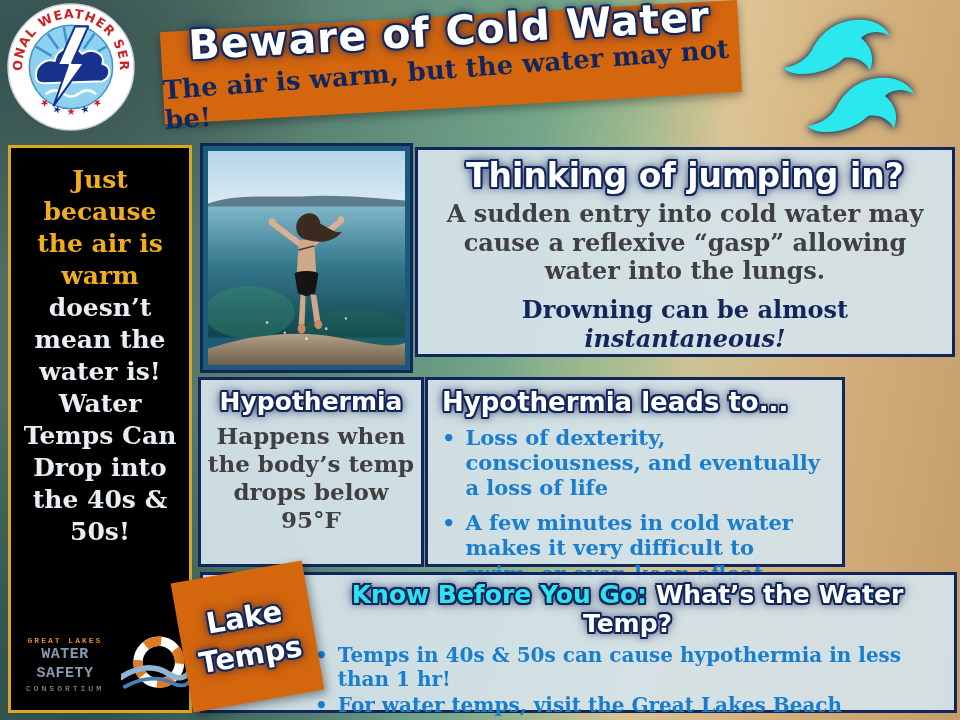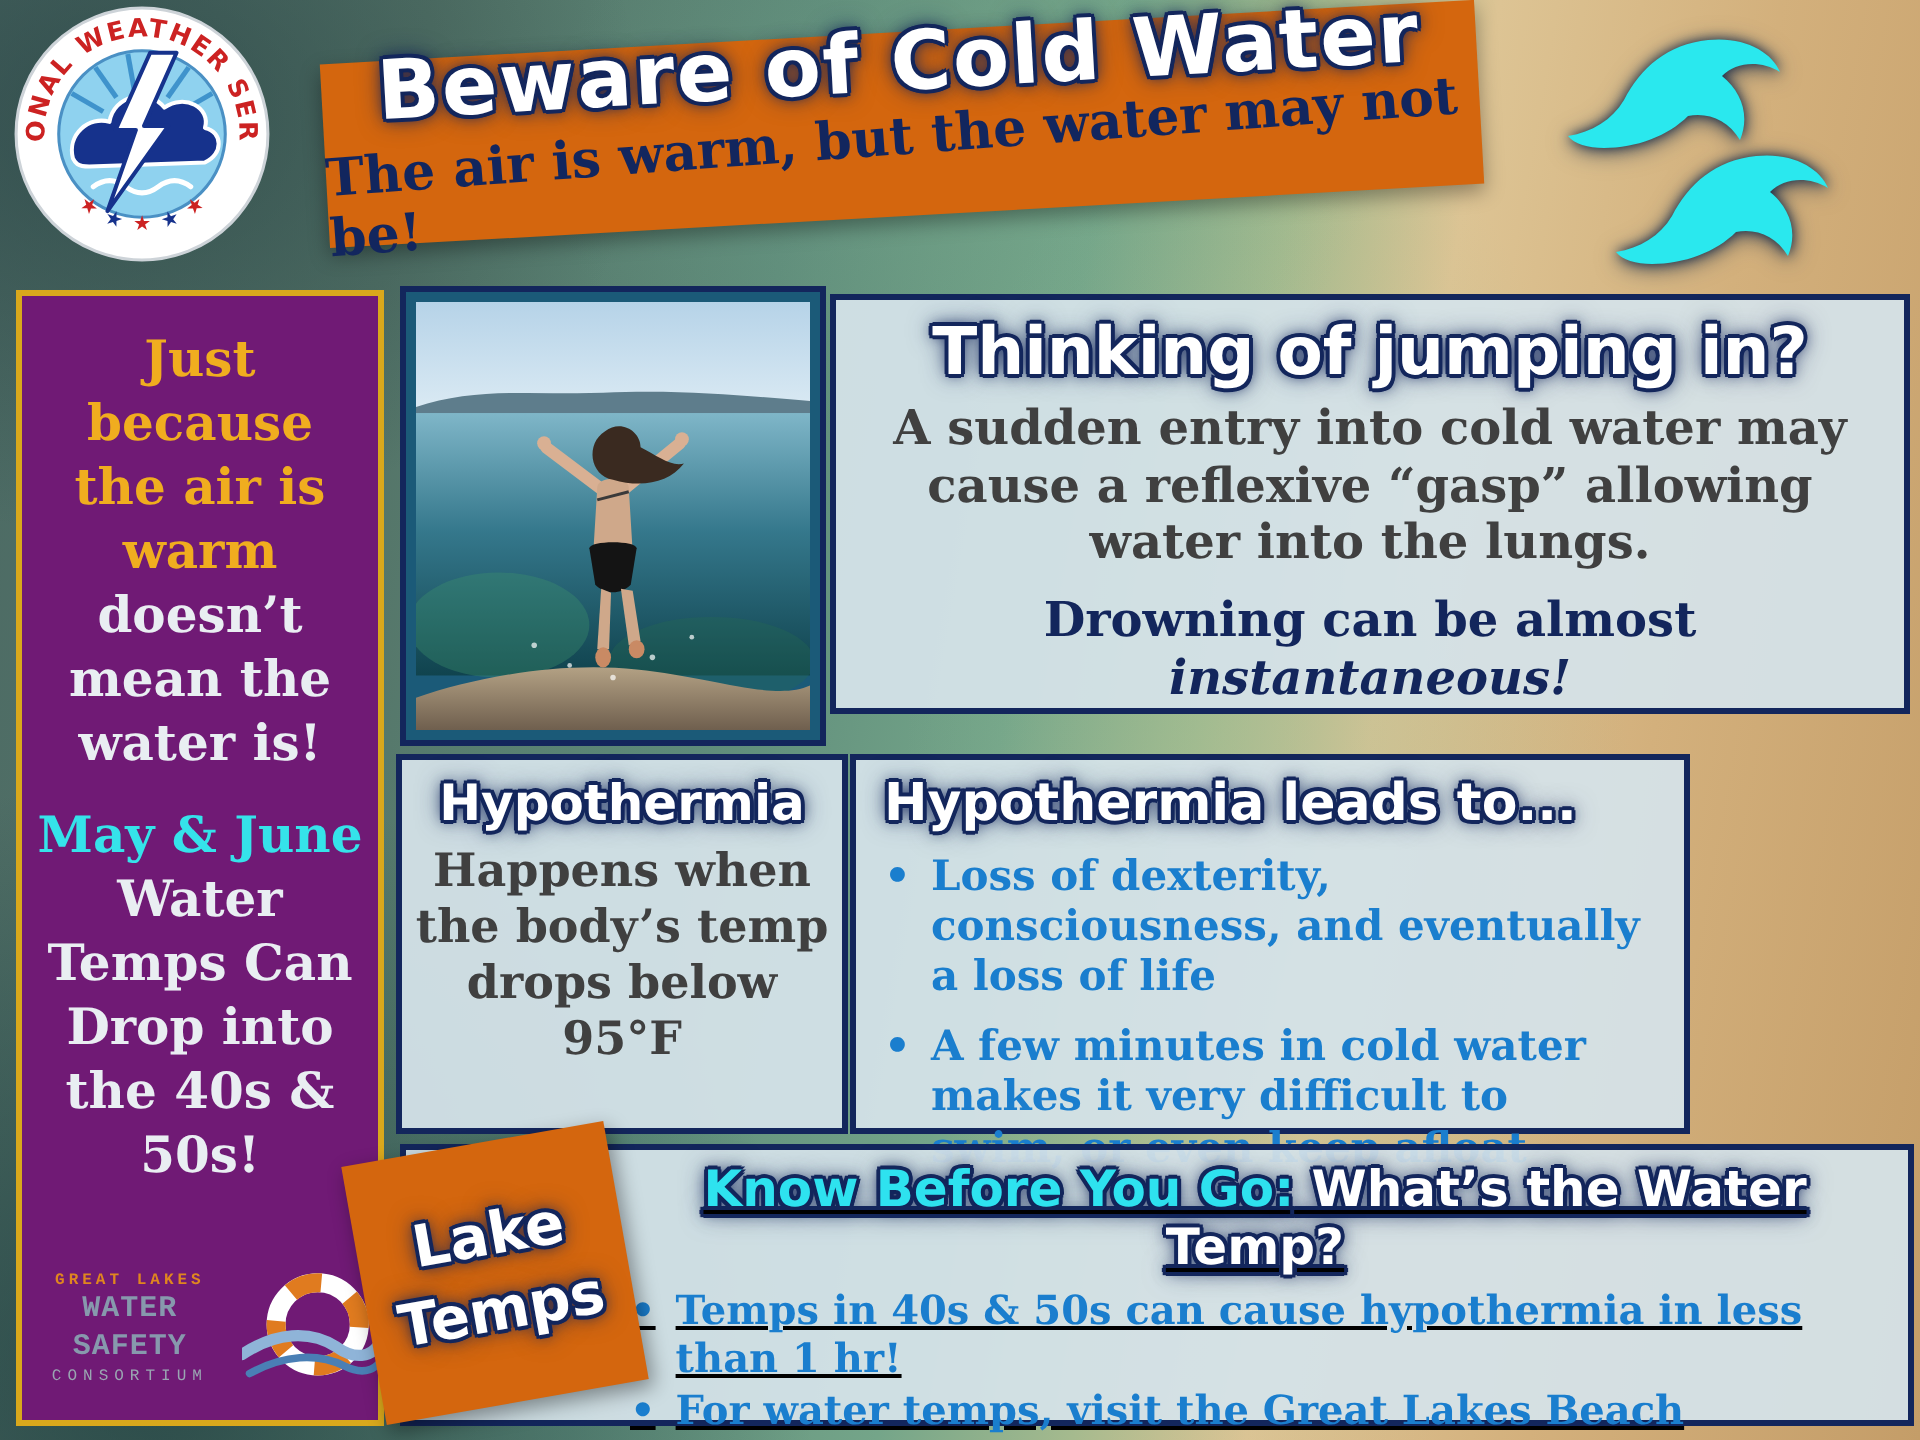--- a/index.html
+++ b/index.html
@@ -29,21 +29,21 @@
     box-shadow:0 4px 10px rgba(0,0,0,.35);
     display:flex;flex-direction:column;align-items:center;justify-content:center;}
   .banner-title{font-size:41px;letter-spacing:1px;line-height:1;}
   .banner-sub{font-size:26px;font-weight:700;color:#12265e;margin-top:2px;
     transform:rotate(-1deg);}
   
   .waves{position:absolute;left:748px;top:6px;width:200px;height:150px;
     filter:drop-shadow(0 0 3px rgba(13,35,70,.9)) drop-shadow(0 2px 5px rgba(13,35,70,.55));}
   
   .sidebar{position:absolute;left:8px;top:145px;width:184px;height:568px;
-    background:#701a75;border:3px solid #d9a81c;box-sizing:border-box;
+    background:#000000;border:3px solid #d9a81c;box-sizing:border-box;
     text-align:center;padding:16px 6px 0 6px;}
   .sb-gold{color:#f0ad1f;font-size:25px;font-weight:700;line-height:1.28;}
   .sb-white{color:#e9eef2;font-size:25px;font-weight:700;line-height:1.28;}
   .sb-cyan{color:#35e3ea;font-size:25px;font-weight:700;line-height:1.28;margin-top:14px;}
   .glwsc{position:absolute;left:0;right:0;bottom:12px;display:flex;
     align-items:center;justify-content:center;gap:2px;}
   .glwsc-text{text-align:center;font-family:Liberation Mono, monospace;line-height:1.25;}
   .glwsc-top{color:#e0861f;font-size:8px;letter-spacing:2px;font-weight:700;}
   .glwsc-mid{color:#8799ad;font-size:15px;font-weight:800;letter-spacing:.5px;}
   .glwsc-bot{color:#9aa6b2;font-size:8px;letter-spacing:3px;}
@@ -66,21 +66,21 @@
   .hypo-title{font-size:25px;line-height:1.1;}
   .hypo-body{font-size:23px;line-height:1.22;margin-top:6px;}
   
   .leads{left:425px;top:377px;width:420px;height:190px;padding:8px 14px 8px 14px;}
   .leads-title{font-size:26px;line-height:1.1;text-align:left;}
   .bullets{list-style:none;margin:8px 0 0 0;padding:0;}
   .bullets li{display:flex;gap:10px;font-size:21px;line-height:1.2;
     color:#1a7ece;font-weight:700;margin-bottom:10px;}
   .dot{flex:0 0 auto;}
   
-  .bottom{left:200px;top:572px;width:757px;height:141px;padding:6px 14px 6px 112px;text-decoration:underline;}
+  .bottom{left:200px;top:572px;width:757px;height:141px;padding:6px 14px 6px 112px;}
   .bottom-title{font-size:25px;text-align:center;line-height:1.15;}
   .bottom .bullets li{font-size:20px;margin-bottom:2px;}
   
   .badge{position:absolute;left:181px;top:571px;width:133px;height:131px;
     background:#d4660e;transform:rotate(-10deg);
     box-shadow:2px 4px 10px rgba(0,0,0,.4);
     display:flex;flex-direction:column;align-items:center;justify-content:center;}
   .badge-line{font-size:29px;line-height:1.3;}
 </style>
 </head>
@@ -125,21 +125,20 @@
     <defs>
       <path id="wv" d="M 8 62 C 20 60 30 54 36 44 C 44 28 58 16 78 14 C 96 12 110 20 114 30 C 104 24 92 25 85 32 C 95 40 99 52 94 64 C 88 54 78 50 68 52 C 58 62 42 68 26 68 C 18 68 11 66 8 62 Z"></path>
     </defs>
     <use href="#wv" transform="translate(28,0)" fill="#2ae8ee"></use>
     <use href="#wv" transform="translate(52,58)" fill="#2ae8ee"></use>
   </svg>
 
   <div class="sidebar">
     <div class="sb-gold">Just because the air is warm</div>
     <div class="sb-white">doesn’t mean the water is!</div>
-    <div class="sb-cyan">May &amp; June</div>
     <div class="sb-white">Water Temps Can Drop into the 40s &amp; 50s!</div>
     <div class="glwsc">
       <div class="glwsc-text">
         <div class="glwsc-top">GREAT LAKES</div>
         <div class="glwsc-mid">WATER SAFETY</div>
         <div class="glwsc-bot">CONSORTIUM</div>
       </div>
       <svg width="72" height="66" viewBox="0 0 72 66">
         <circle cx="40" cy="30" r="22" fill="none" stroke="#ffffff" stroke-width="10"></circle>
         <circle cx="40" cy="30" r="22" fill="none" stroke="#e07b1f" stroke-width="10" stroke-dasharray="17.3 17.3" stroke-dashoffset="8" transform="rotate(-20 40 30)"></circle>

